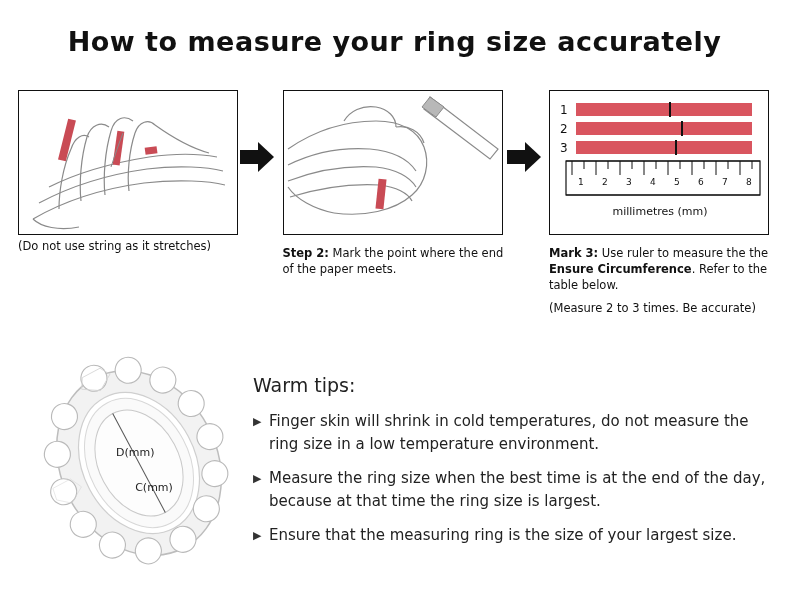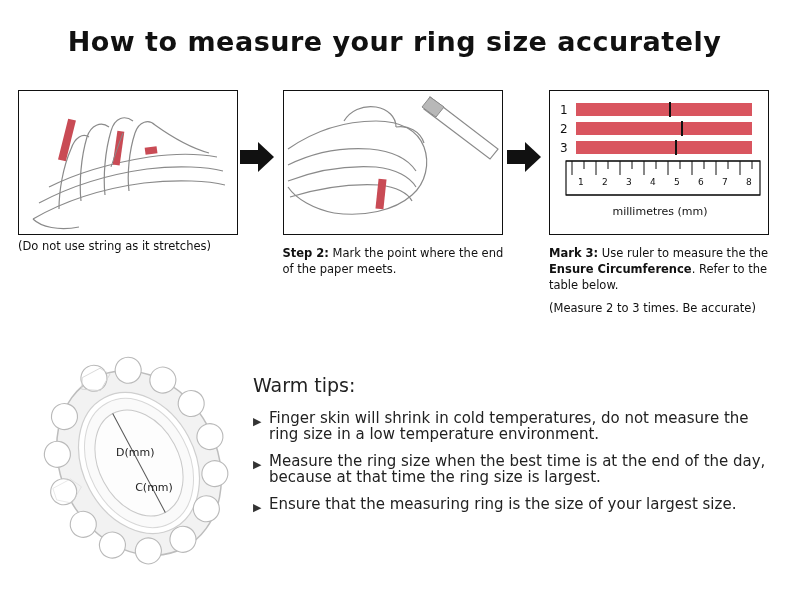--- a/index.html
+++ b/index.html
@@ -122,21 +122,21 @@
   }
   .tip-bullet {
     flex: 0 0 auto;
     width: 16px;
     color: #333;
     font-size: 11px;
     line-height: 23px;
   }
   .tip-text {
     font-size: 15px;
-    line-height: 16px;
+    line-height: 23px;
     color: #222;
   }
 
   
   .ring-wrap {
     position: absolute;
     left: 27px;
     top: 345px;
     width: 225px;
     height: 235px;

